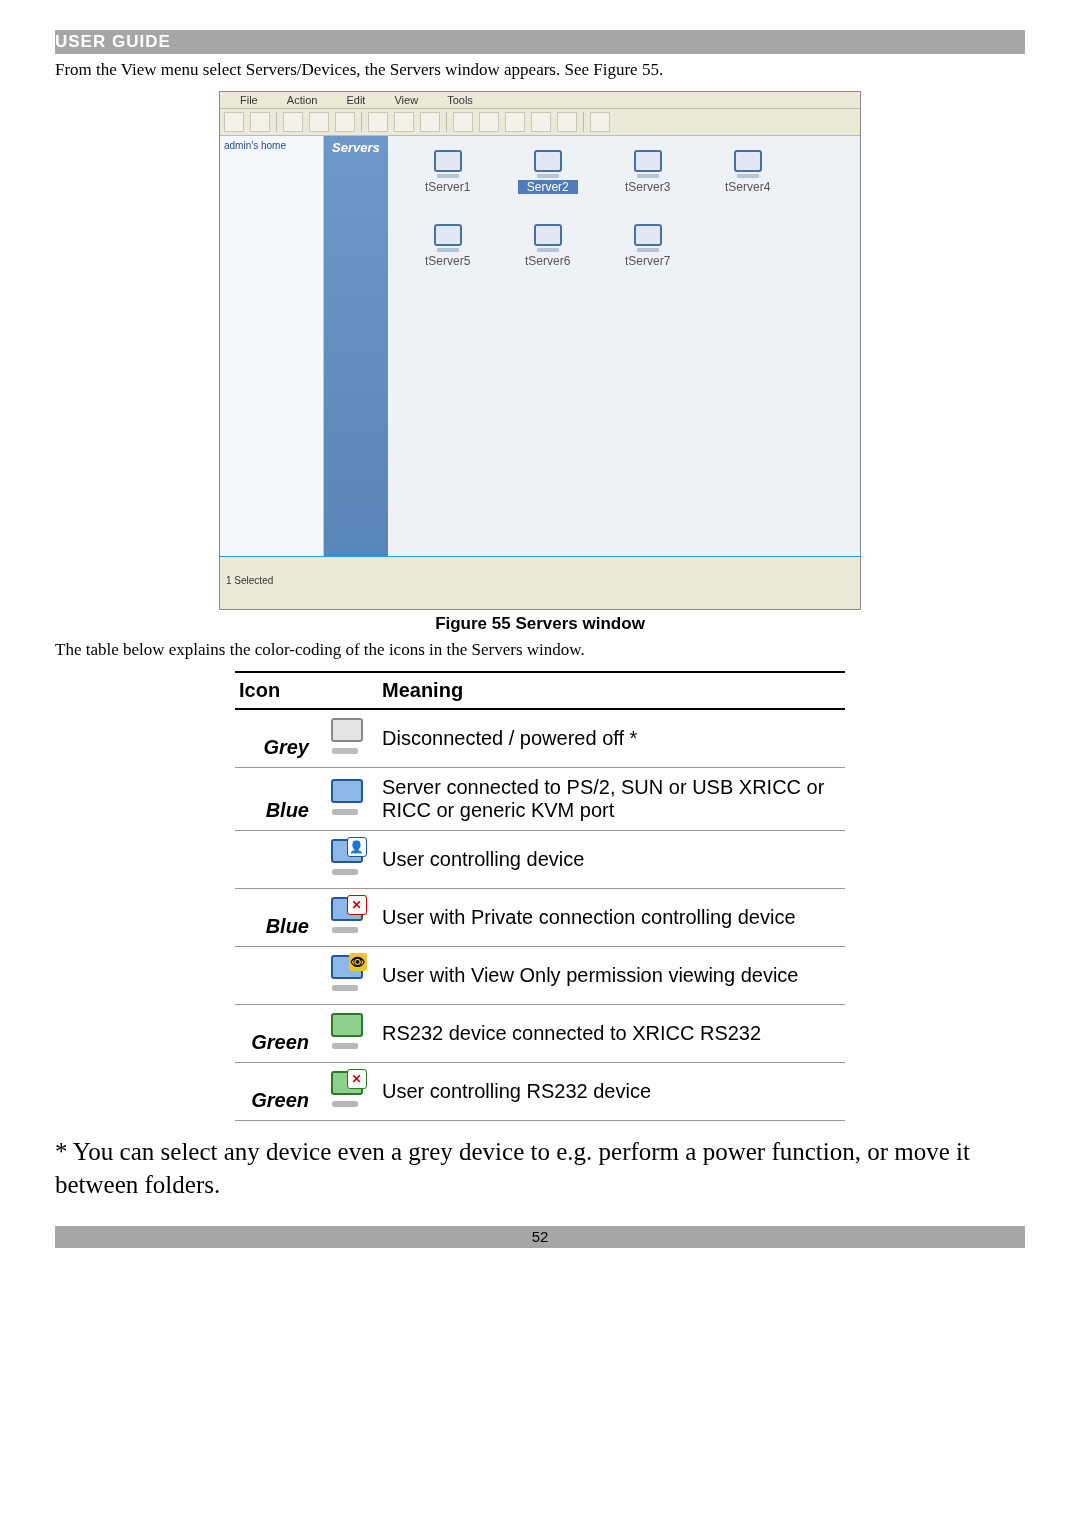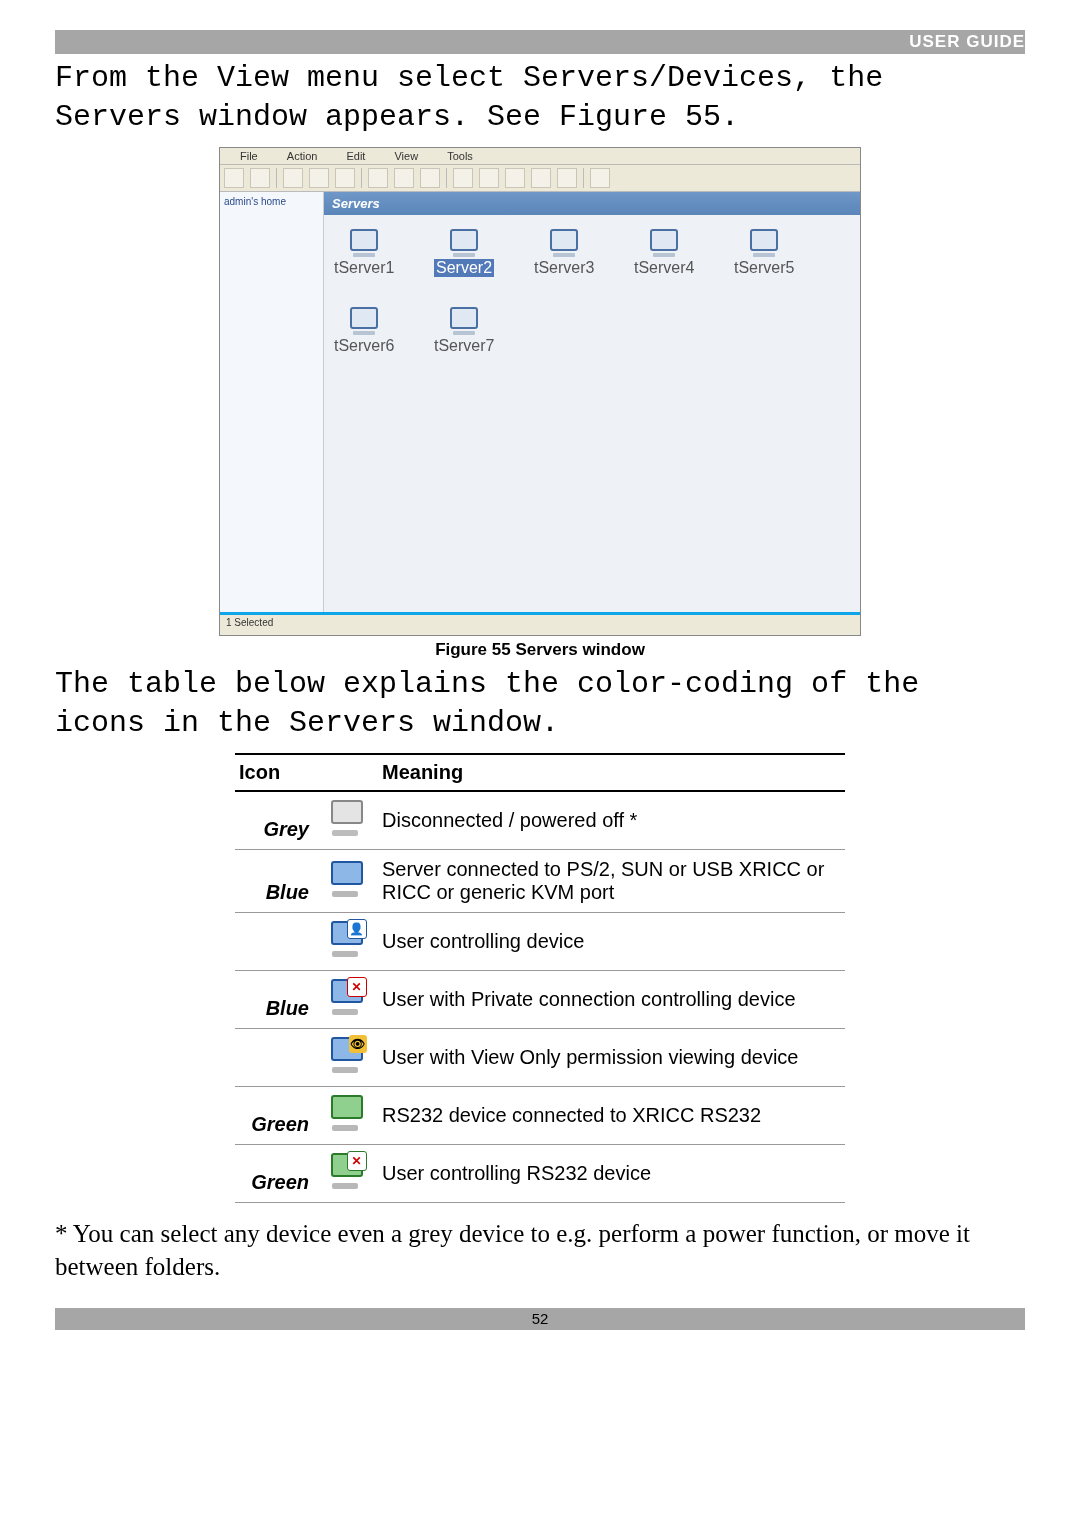--- a/index.html
+++ b/index.html
@@ -14,41 +14,40 @@
     margin: 0 auto;
     padding: 30px 55px 30px 55px;
     box-sizing: border-box;
   }
   .banner {
     background: #a6a6a6;
     color: #fff;
     font-family: Arial, Helvetica, sans-serif;
     font-weight: bold;
     font-size: 17px;
-    text-align: right;
+    text-align: left;
     padding: 2px 0;
     letter-spacing: 1px;
   }
   h2.section {
     font-family: Arial, Helvetica, sans-serif;
     font-weight: bold;
     font-size: 26px;
     margin: 25px 0 10px 30px;
   }
   h3.subsection {
     font-family: Arial, Helvetica, sans-serif;
     font-weight: bold;
     font-size: 24px;
     margin: 18px 0 8px 30px;
   }
   p.body {
-    font-size: 30px;
+    font-size: 17px;
     margin: 5px 0 10px 0;
     line-height: 1.3;
-    font-family: Liberation Mono, monospace;
   }
   .figure-wrap {
     text-align: center;
     margin: 10px 0 5px 0;
   }
   .fig-caption {
     font-family: Arial, Helvetica, sans-serif;
     font-weight: bold;
     font-size: 17px;
     margin-top: 4px;
@@ -91,52 +90,53 @@
     background:#f4f7fb;
     border-right:1px solid #ccc;
     padding:4px;
     font-size:10px;
     color:#2a4b8d;
   }
   .content {
     flex:1;
     background:#eef1f6;
     display:flex;
-    flex-direction:column;
+    flex-direction:row;
+    gap:20px;
   }
   .content-title {
     background:linear-gradient(#6f98c8,#5a85b8);
     color:#fff;
     font-weight:bold;
     font-size:13px;
     padding:4px 8px;
     font-style:italic;
   }
   .icon-grid {
     padding:14px 10px;
     display:flex;
     flex-wrap:wrap;
     gap:30px 40px;
     align-content:flex-start;
   }
-  .srv-item { width:60px; text-align:center; font-size:16px; color:#555; }
+  .srv-item { width:60px; text-align:center; font-size:12px; color:#555; }
   .srv-item.sel .lab { background:#5279b8; color:#fff; padding:0 2px; }
   .srv-ico {
     width:28px; height:26px;
     margin:0 auto 4px;
     position:relative;
   }
   .mon {
     width:24px;height:18px;border:2px solid #4a6fa3;border-radius:3px;background:#dfe8f3;margin:0 auto;
   }
   .base {
     width:22px;height:4px;background:#b7c4d4;margin:2px auto 0;border-radius:1px;
   }
   .statusbar {
-    background:#ece9d8;border-top:3px solid #0ea5e9;padding:2px 6px;font-size:10px;height:16px;
+    background:#ece9d8;border-top:1px solid #0ea5e9;padding:18px 6px;font-size:10px;height:16px;
   }
 
   
   .icon-table {
     width: 610px;
     margin: 10px auto 15px;
     border-collapse: collapse;
     font-family: Arial, Helvetica, sans-serif;
     font-size: 20px;
   }

